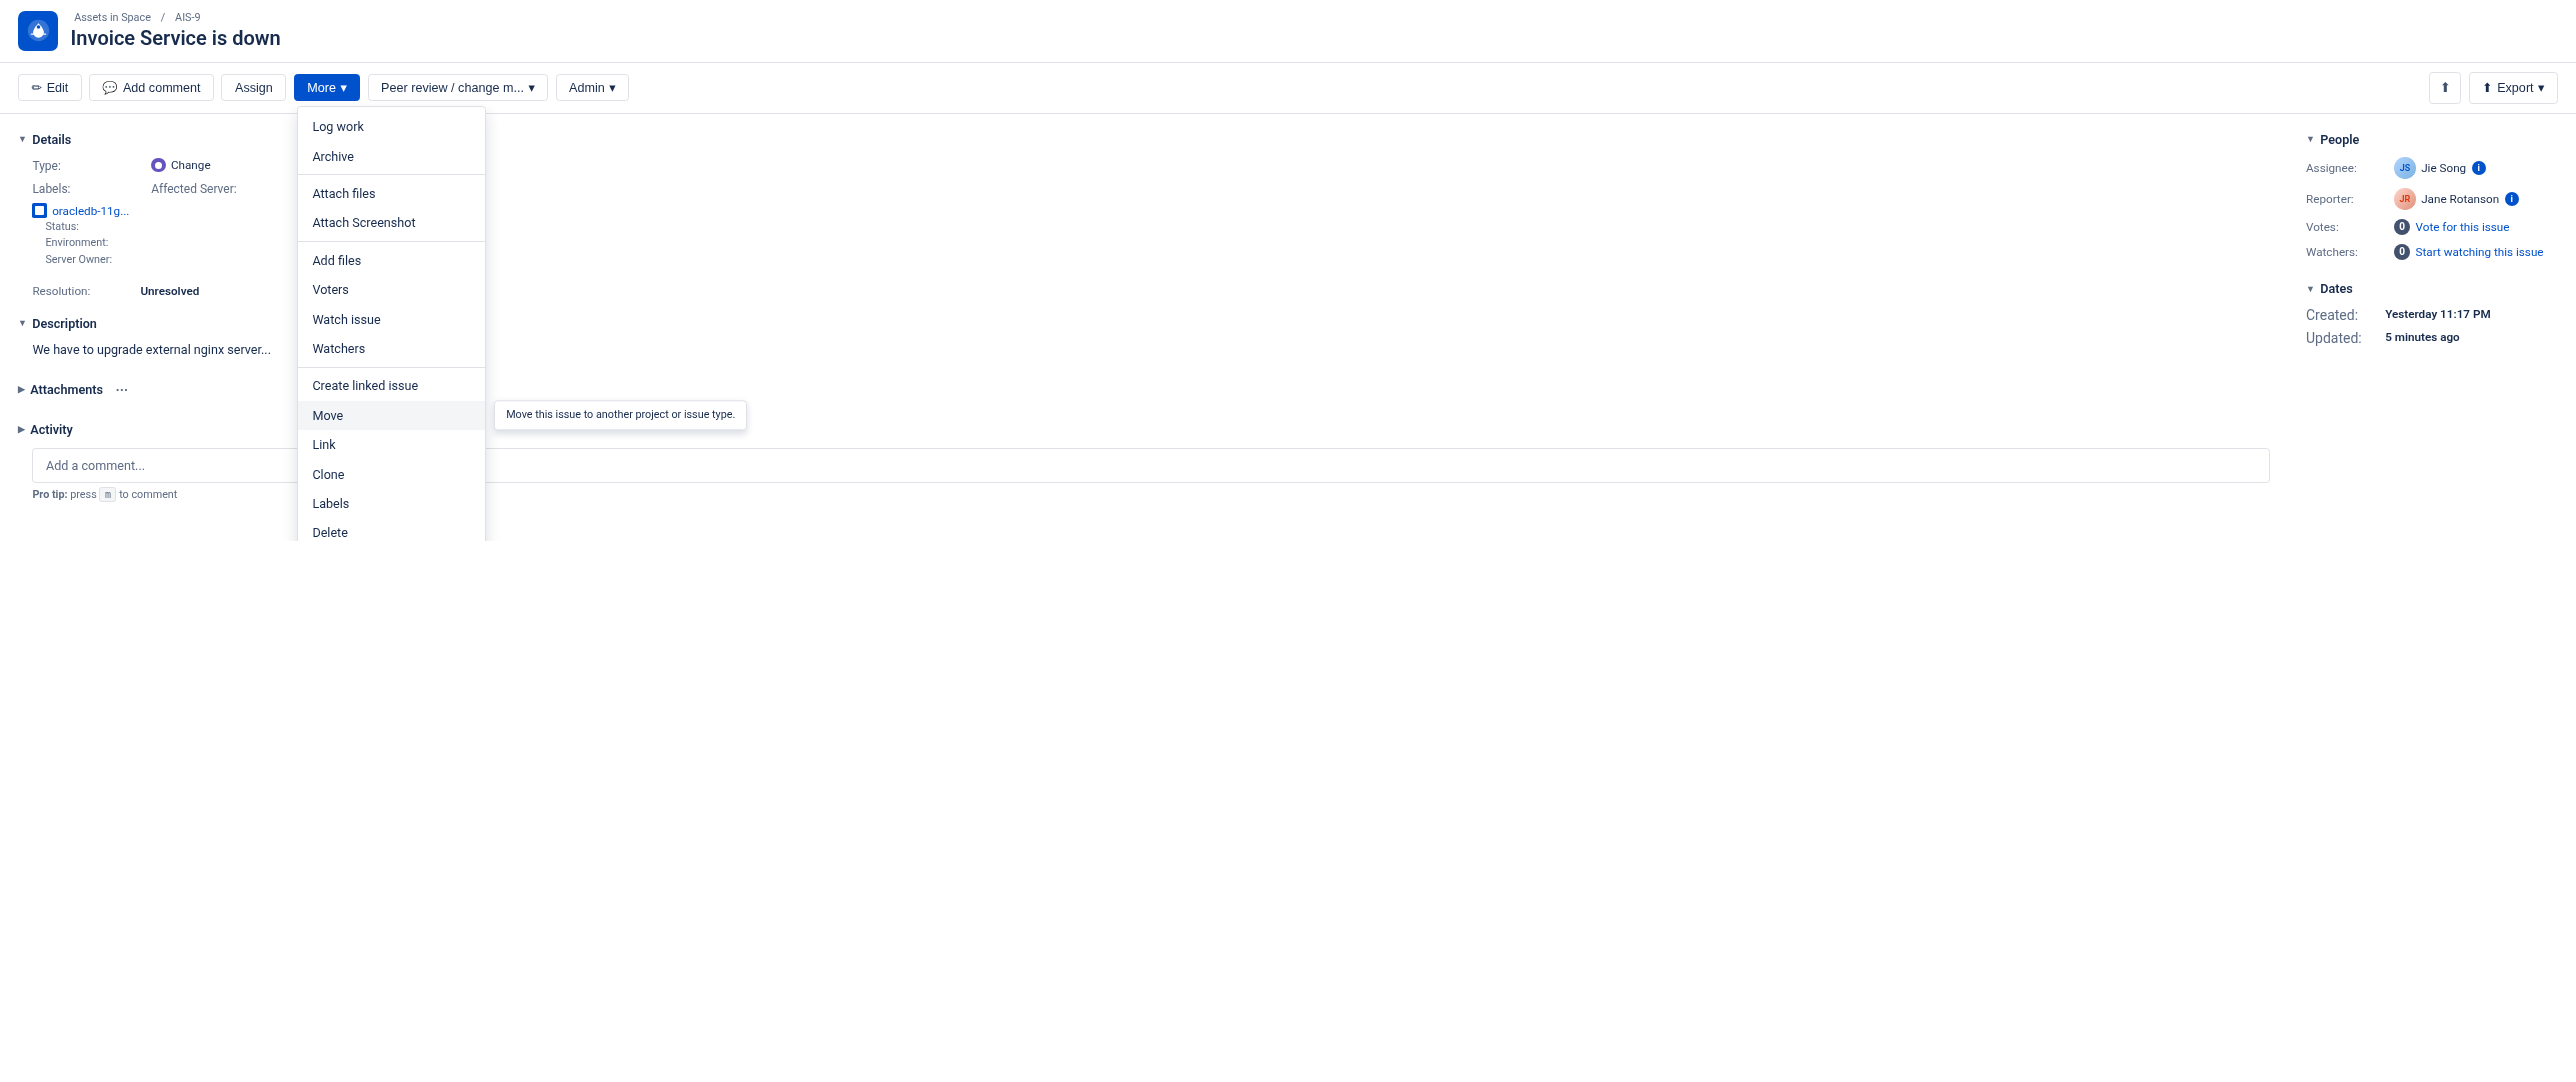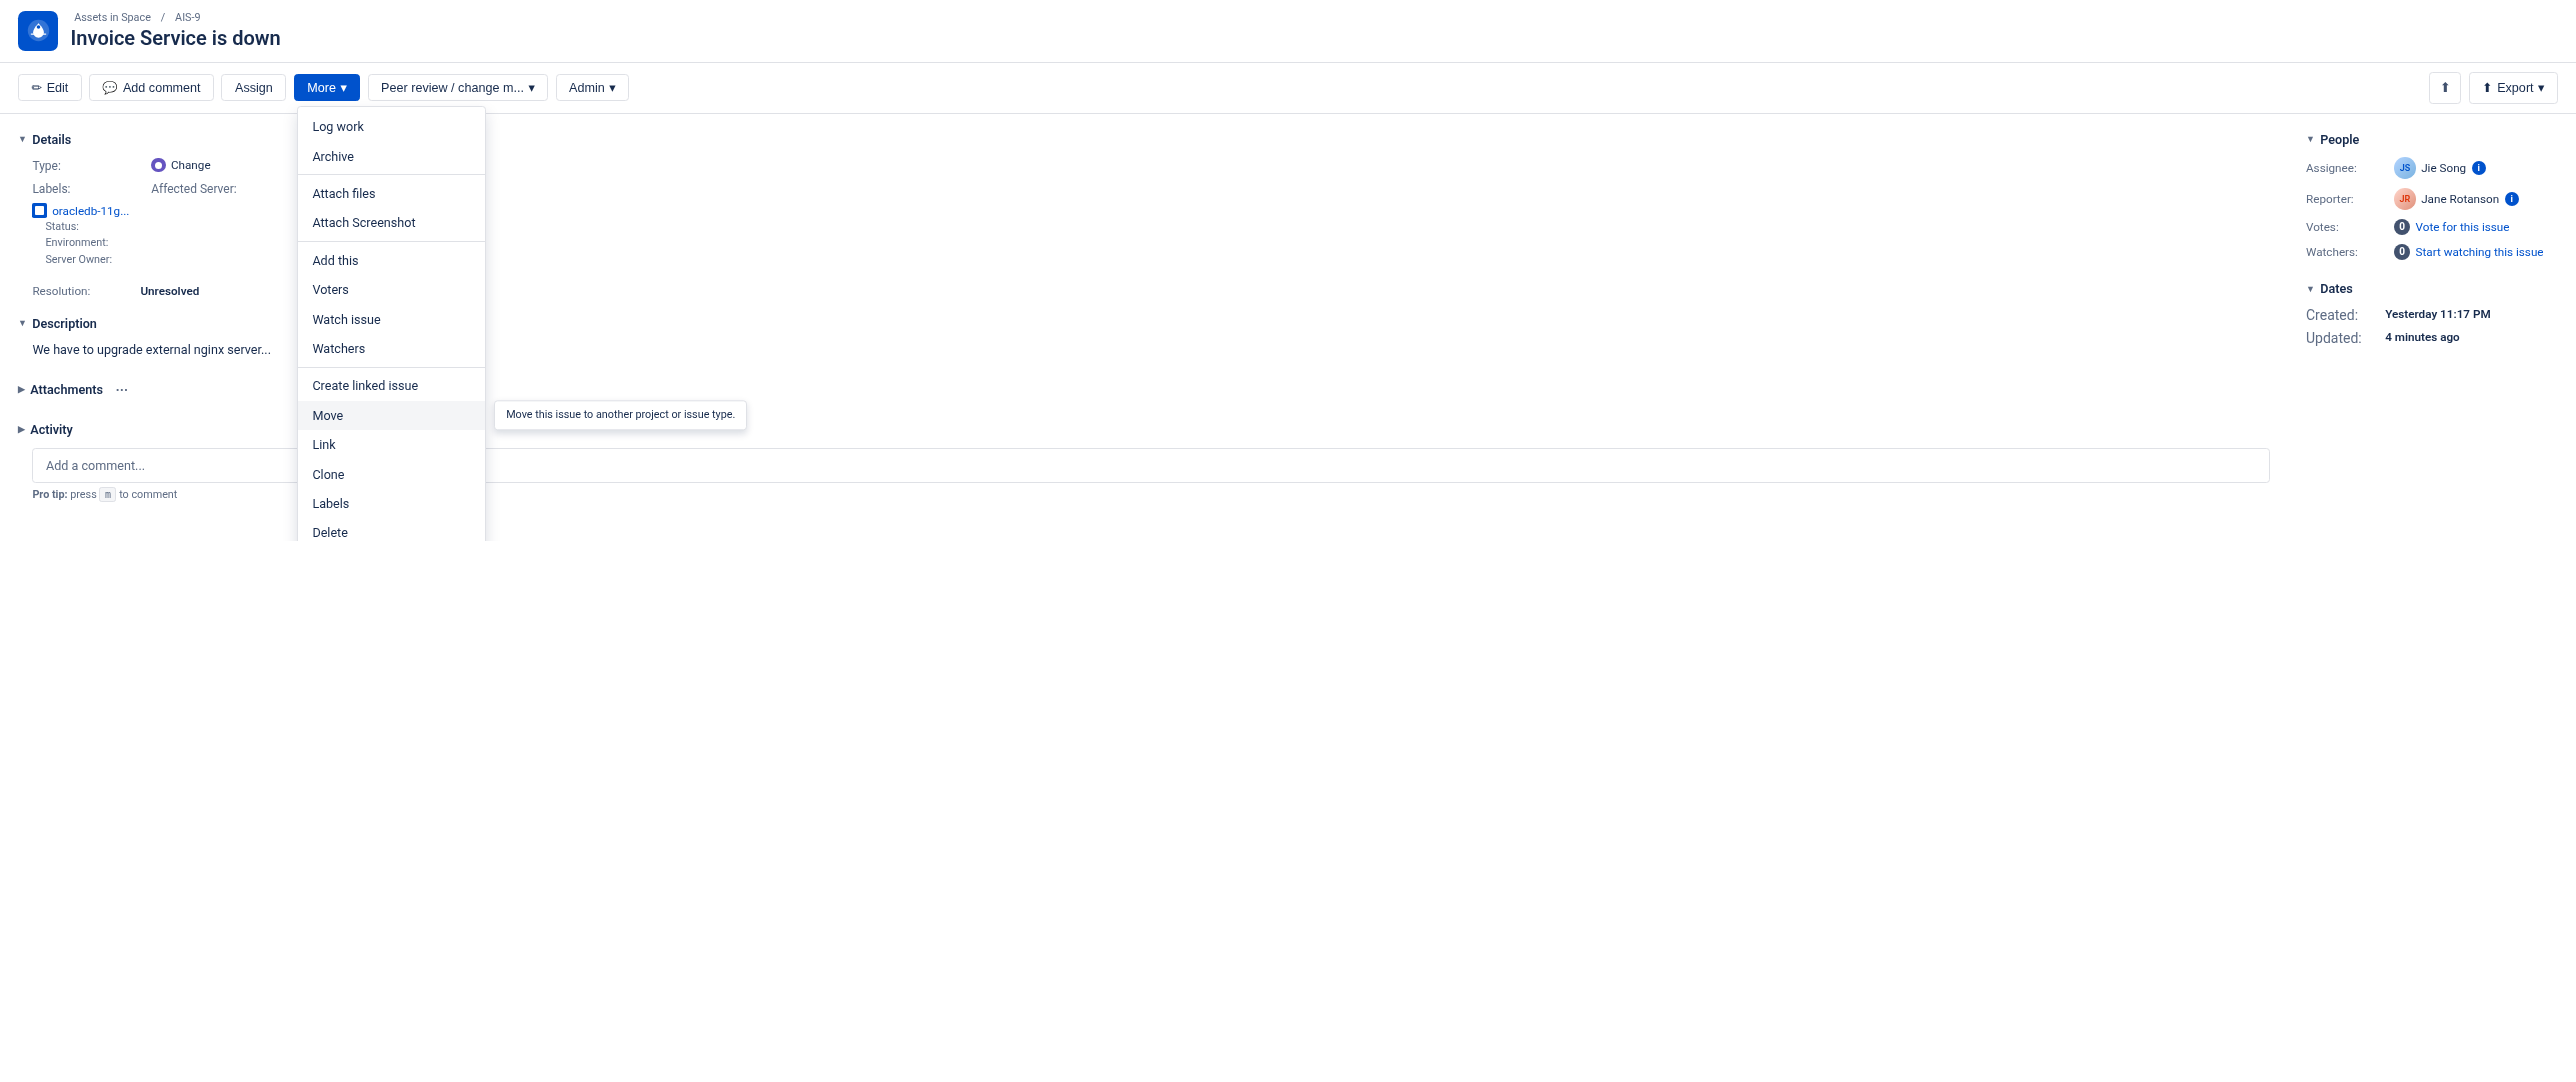--- a/index.html
+++ b/index.html
@@ -129,21 +129,21 @@
     <span>▾</span>
   </button>
 
   <div class="dropdown-menu">
     <div class="menu-item">Log work</div>
     <div class="menu-item">Archive</div>
     <div class="menu-divider"></div>
     <div class="menu-item">Attach files</div>
     <div class="menu-item">Attach Screenshot</div>
     <div class="menu-divider"></div>
-    <div class="menu-item">Add this</div>
+    <div class="menu-item">Add files</div>
     <div class="menu-item">Voters</div>
     <div class="menu-item">Watch issue</div>
     <div class="menu-item">Watchers</div>
     <div class="menu-divider"></div>
     <div class="menu-item">Create linked issue</div>
     <div class="menu-item highlighted" style="position:relative;">
       Move
       <span class="tooltip">Move this issue to another project or issue type.</span>
     </div>
     <div class="menu-item">Link</div>
@@ -274,18 +274,18 @@
 
     <div class="dates-section">
       <div class="section-header">
         <span class="chevron chevron-down"></span>
         <span>Dates</span>
       </div>
       <div class="dates-grid">
         <span class="date-label">Created:</span>
         <span class="date-value">Yesterday 11:17 PM</span>
         <span class="date-label">Updated:</span>
-        <span class="date-value">4 minutes ago</span>
+        <span class="date-value">5 minutes ago</span>
       </div>
     </div>
   </div>
 </div>
 
 
 </body></html>

